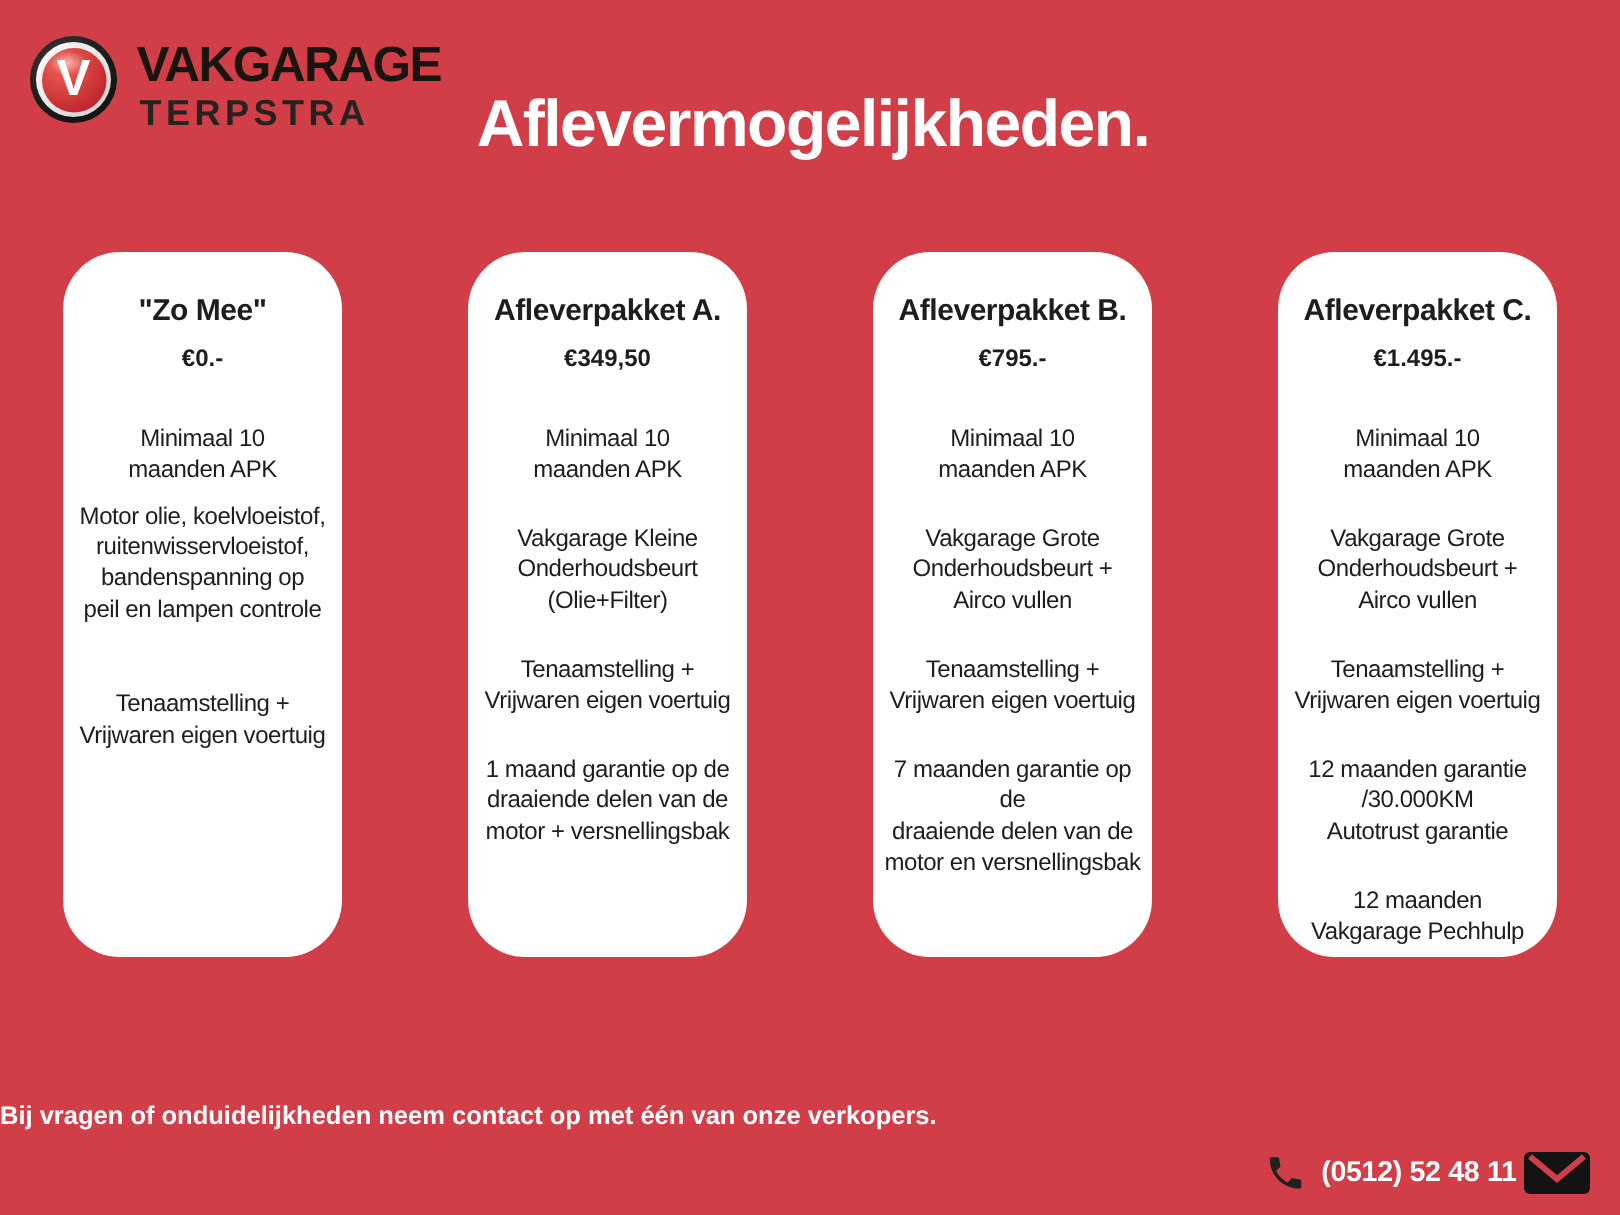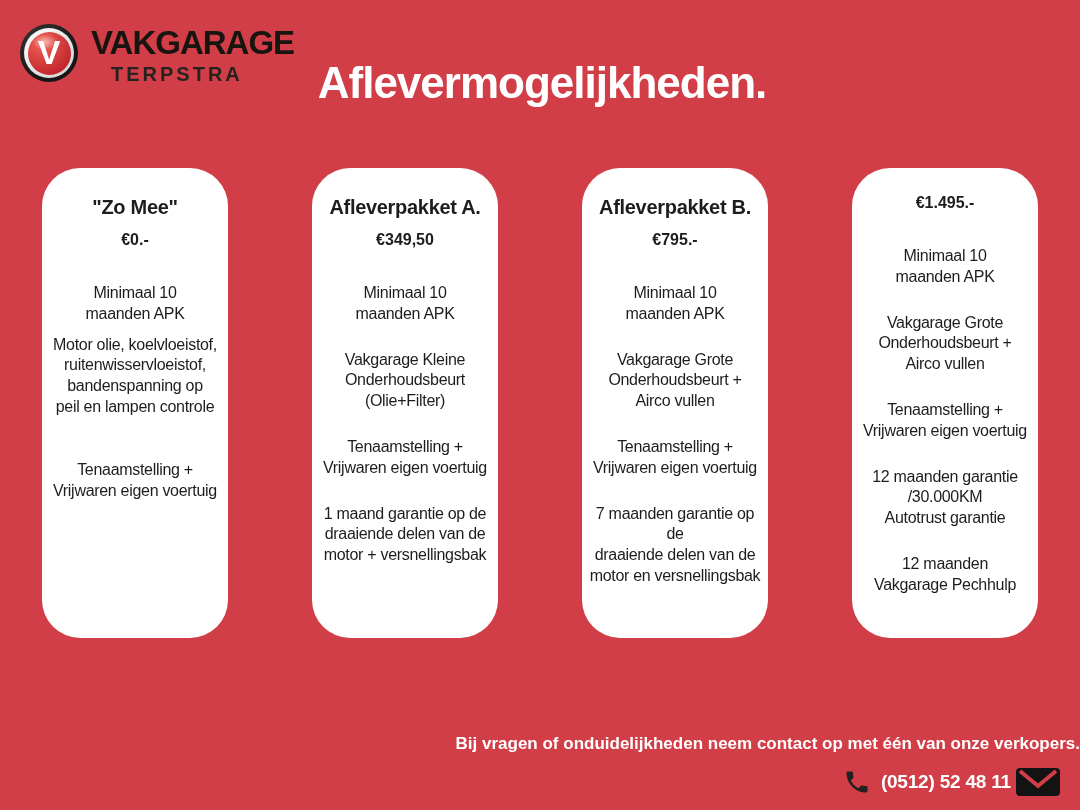--- a/index.html
+++ b/index.html
@@ -42,22 +42,22 @@
   .logo-v {
     color: #ffffff; font-weight: bold; font-size: 34px; line-height: 1;
     transform: translateY(-1px);
   }
   .logo-text { margin-left: 13px; padding-top: 2px; }
   .brand-name {
     font-size: 33px; font-weight: bold; color: #181410;
     letter-spacing: -1px; line-height: 1;
   }
   .brand-sub {
-    font-size: 20px; font-weight: bold; color: #25221f;
-    letter-spacing: 3px; line-height: 1; margin-top: 5px; margin-left: 20px;
+    font-size: 24px; font-weight: bold; color: #25221f;
+    letter-spacing: 3px; line-height: 1; margin-top: 5px; margin-left: 2px;
   }
   .page-title {
     position: absolute; top: 56px; left: 0; width: 100%;
     text-align: center;
     color: #ffffff; font-size: 44px; font-weight: bold; letter-spacing: -1px;
     margin: 2px;
   }
 
   
   .cards {
@@ -83,21 +83,21 @@
     letter-spacing: -0.3px;
     white-space: pre-line;
     margin: 0 0 25px 0;
   }
   .card p.section.mb-tight { margin-bottom: 10px; }
   .card p.section.mb-loose { margin-bottom: 42px; }
 
   
   .footer-note {
     position: absolute; top: 734px; left: 0; width: 100%;
-    text-align: right;
+    text-align: left;
     color: #ffffff; font-size: 17px; font-weight: bold;
     margin: 0;
   }
   .contact {
     position: absolute; right: 20px; bottom: 14px;
     display: flex; align-items: flex-end; gap: 5px;
   }
   .contact-row {
     display: flex; align-items: center; gap: 10px;
     color: #ffffff; font-size: 19px; font-weight: bold; letter-spacing: -0.2px;
@@ -162,20 +162,21 @@
 Onderhoudsbeurt +
 Airco vullen</p>
     <p class="section">Tenaamstelling +
 Vrijwaren eigen voertuig</p>
     <p class="section">7 maanden garantie op de
 draaiende delen van de
 motor en versnellingsbak</p>
   </div>
 
   <div class="card">
+    <div class="card-title">Afleverpakket C.</div>
     <div class="card-price">€1.495.-</div>
     <p class="section">Minimaal 10
 maanden APK</p>
     <p class="section">Vakgarage Grote
 Onderhoudsbeurt +
 Airco vullen</p>
     <p class="section">Tenaamstelling +
 Vrijwaren eigen voertuig</p>
     <p class="section">12 maanden garantie
 /30.000KM

